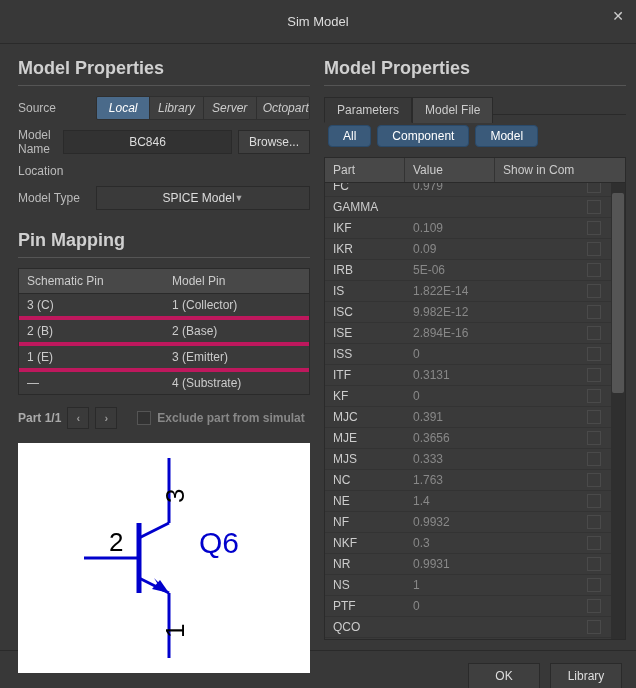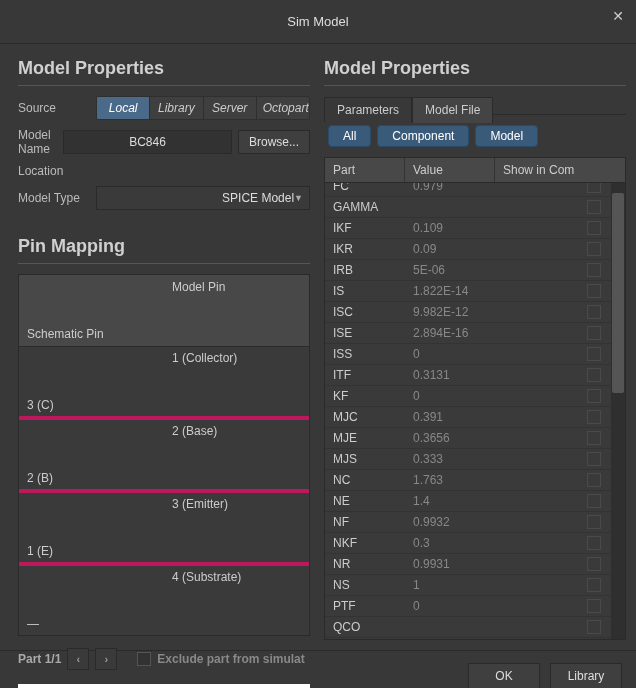--- a/index.html
+++ b/index.html
@@ -14,26 +14,26 @@
 .section-rule { border-top: 1px solid #555; margin-bottom: 10px; }
 .form-row { display: flex; align-items: center; margin-bottom: 8px; gap: 6px; }
 .form-label { width: 72px; color: #bbb; font-size: 12px; }
 .seg-group { display: flex; border: 1px solid #2f2f2f; border-radius: 2px; overflow: hidden; flex: 1; }
 .seg-btn { flex: 1; text-align: center; padding: 4px 6px; background: #3f3f3f; color: #ccc; cursor: pointer; border-right: 1px solid #2f2f2f; font-size: 12px; white-space: nowrap; overflow: hidden; font-style: italic; }
 .seg-btn:last-child { border-right: none; }
 .seg-btn.active { background: #4a6a8a; color: #fff; }
 .text-input { flex: 1; background: #323232; border: 1px solid #2a2a2a; color: #ddd; padding: 4px 6px; font-size: 12px; height: 24px; text-align: center; }
 .btn { background: #3f3f3f; border: 1px solid #2a2a2a; color: #ddd; padding: 4px 10px; cursor: pointer; font-size: 12px; height: 24px; }
 .static-text { color: #bbb; font-size: 12px; white-space: nowrap; overflow: hidden; text-overflow: ellipsis; flex: 1; }
-.select { flex: 1; background: #3a3a3a; border: 1px solid #2a2a2a; color: #ddd; padding: 4px 6px; font-size: 12px; height: 24px; display: flex; align-items: center; justify-content: flex-end; cursor: pointer; }
+.select { flex: 1; background: #3a3a3a; border: 1px solid #2a2a2a; color: #ddd; padding: 4px 6px; font-size: 12px; height: 24px; display: flex; align-items: center; justify-content: center; cursor: pointer; }
 .select .chev { font-size: 9px; color: #aaa; }
 .pin-table { border: 1px solid #2a2a2a; background: #3a3a3a; }
 .pin-header { display: flex; background: #484848; border-bottom: 1px solid #2a2a2a; }
 .pin-header > div { padding: 5px 8px; color: #ccc; font-size: 12px; }
-.pin-col1 { width: 50%; margin-top: 47px; }
+.pin-col1 { width: 50%; }
 .pin-col2 { width: 50%; }
 .pin-row { display: flex; border-bottom: 4px solid #be185d; }
 .pin-row:last-child { border-bottom: none; }
 .pin-row > div { padding: 4px 8px; color: #ccc; font-size: 12px; }
 .part-bar { display: flex; align-items: center; gap: 6px; margin-top: 8px; padding: 4px 0; font-weight: bold; }
 .nav-btn { width: 22px; height: 22px; background: #3a3a3a; border: 1px solid #2a2a2a; display: flex; align-items: center; justify-content: center; cursor: pointer; color: #999; font-size: 11px; }
 .chk { width: 14px; height: 14px; border: 1px solid #555; background: #323232; display: inline-block; }
 .preview { margin-top: 10px; background: #fff; flex: 1; min-height: 230px; display: flex; align-items: center; justify-content: center; }
 .tabs { display: flex; border-bottom: 1px solid #2a2a2a; margin-bottom: 10px; margin-top: 2px; }
 .tab { padding: 5px 12px; background: #444; color: #ccc; border: 1px solid #2a2a2a; border-bottom: none; margin-right: 0px; cursor: pointer; font-size: 12px; position: relative; top: 9px; }
@@ -89,21 +89,21 @@
     <div class="form-row">
       <div class="form-label">Model Name</div>
       <input class="text-input" value="BC846" style="">
       <button class="btn">Browse...</button>
     </div>
 
     <div class="form-row">
       <div class="form-label">Location</div>
     </div>
 
-    <div class="form-row" style="margin-bottom:26px;">
+    <div class="form-row" style="margin-bottom:20px;">
       <div class="form-label">Model Type</div>
       <div class="select">
         <span>SPICE Model</span>
         <span class="chev">▼</span>
       </div>
     </div>
 
     <div class="section-title">Pin Mapping</div>
     <div class="section-rule"></div>
 

